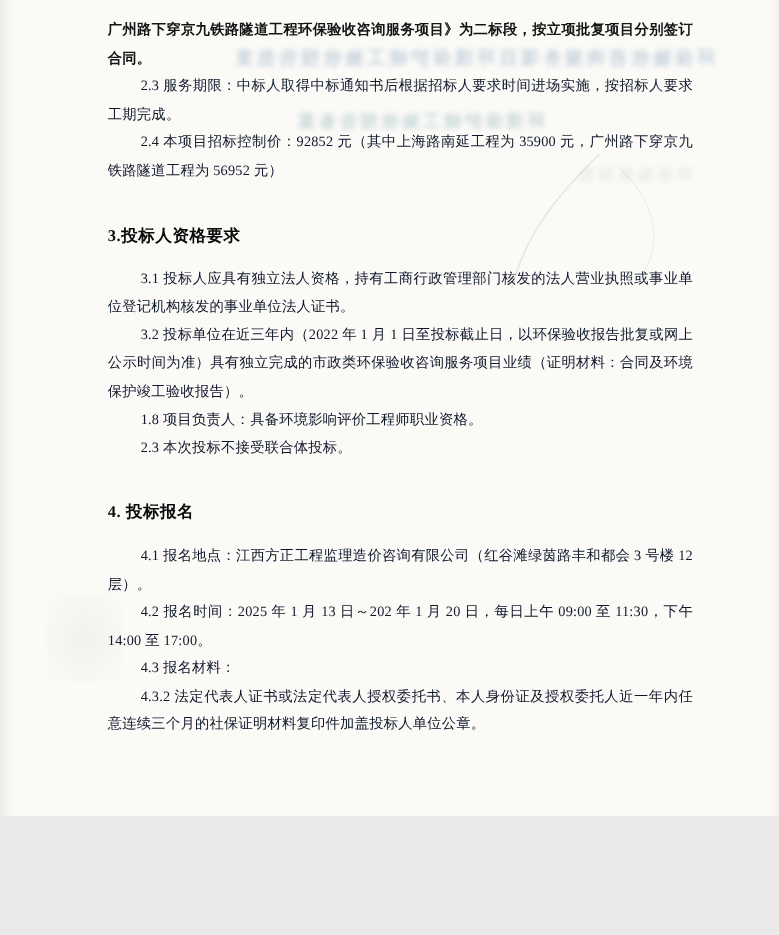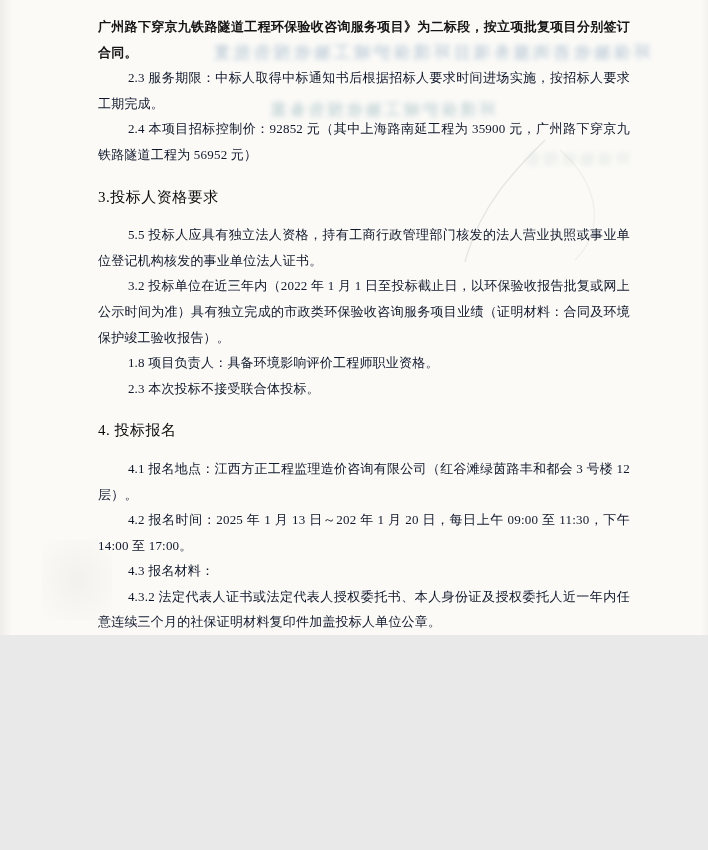--- a/index.html
+++ b/index.html
@@ -3,21 +3,21 @@
 <meta charset="utf-8">
 <style>
   html,body{margin:0;padding:0;}
   body{
     width:708px;height:850px;
     background:#e9e9e9;
     font-family:"Liberation Serif","DejaVu Serif",serif;
   }
   .page{
     position:relative;
-    width:708px;height:635px;
+    width:708px;height:742px;
     background:#fbfaf7;
     overflow:hidden;
     color:#1c1c1c;
   }
   
   .page::before{
     content:"";position:absolute;left:0;top:0;bottom:0;width:12px;
     background:linear-gradient(to right,rgba(0,0,0,0.055),rgba(0,0,0,0));
     pointer-events:none;
   }
@@ -37,23 +37,23 @@
   }
   .para{
     margin:0;
     text-indent:2.3em;
     color:#0f172a;
   }
   .para.no-indent{text-indent:0;}
   .para.bold-lead{font-weight:bold;color:#141414;}
   .sec-heading{
     font-size:15px;
-    font-weight:normal;
+    font-weight:bold;
     color:#0a0a0a;
-    margin:17px 0 12px 0;
+    margin:35px 0 12px 0;
     text-indent:0;
     line-height:25.6px;
     letter-spacing:0.5px;
   }
   
   .wm{
     position:absolute;
     font-weight:bold;
     transform:scaleX(-1);
     filter:blur(2.4px);
@@ -100,21 +100,21 @@
 
     <p class="para no-indent bold-lead">广州路下穿京九铁路隧道工程环保验收咨询服务项目》为二标段，按立项批复项目分别签订合同。</p>
 
     <p class="para">2.3 服务期限：中标人取得中标通知书后根据招标人要求时间进场实施，按招标人要求工期完成。</p>
 
     <p class="para">2.4 本项目招标控制价：92852 元（其中上海路南延工程为 35900 元，广州路下穿京九铁路隧道工程为 56952 元）</p>
 
 
     <h2 class="sec-heading">3.投标人资格要求</h2>
 
-    <p class="para">5.5 投标人应具有独立法人资格，持有工商行政管理部门核发的法人营业执照或事业单位登记机构核发的事业单位法人证书。</p>
+    <p class="para">3.1 投标人应具有独立法人资格，持有工商行政管理部门核发的法人营业执照或事业单位登记机构核发的事业单位法人证书。</p>
 
     <p class="para">3.2 投标单位在近三年内（2022 年 1 月 1 日至投标截止日，以环保验收报告批复或网上公示时间为准）具有独立完成的市政类环保验收咨询服务项目业绩（证明材料：合同及环境保护竣工验收报告）。</p>
 
     <p class="para">1.8 项目负责人：具备环境影响评价工程师职业资格。</p>
 
 
     <p class="para">2.3 本次投标不接受联合体投标。</p>
 
     <h2 class="sec-heading">4. 投标报名</h2>
 

